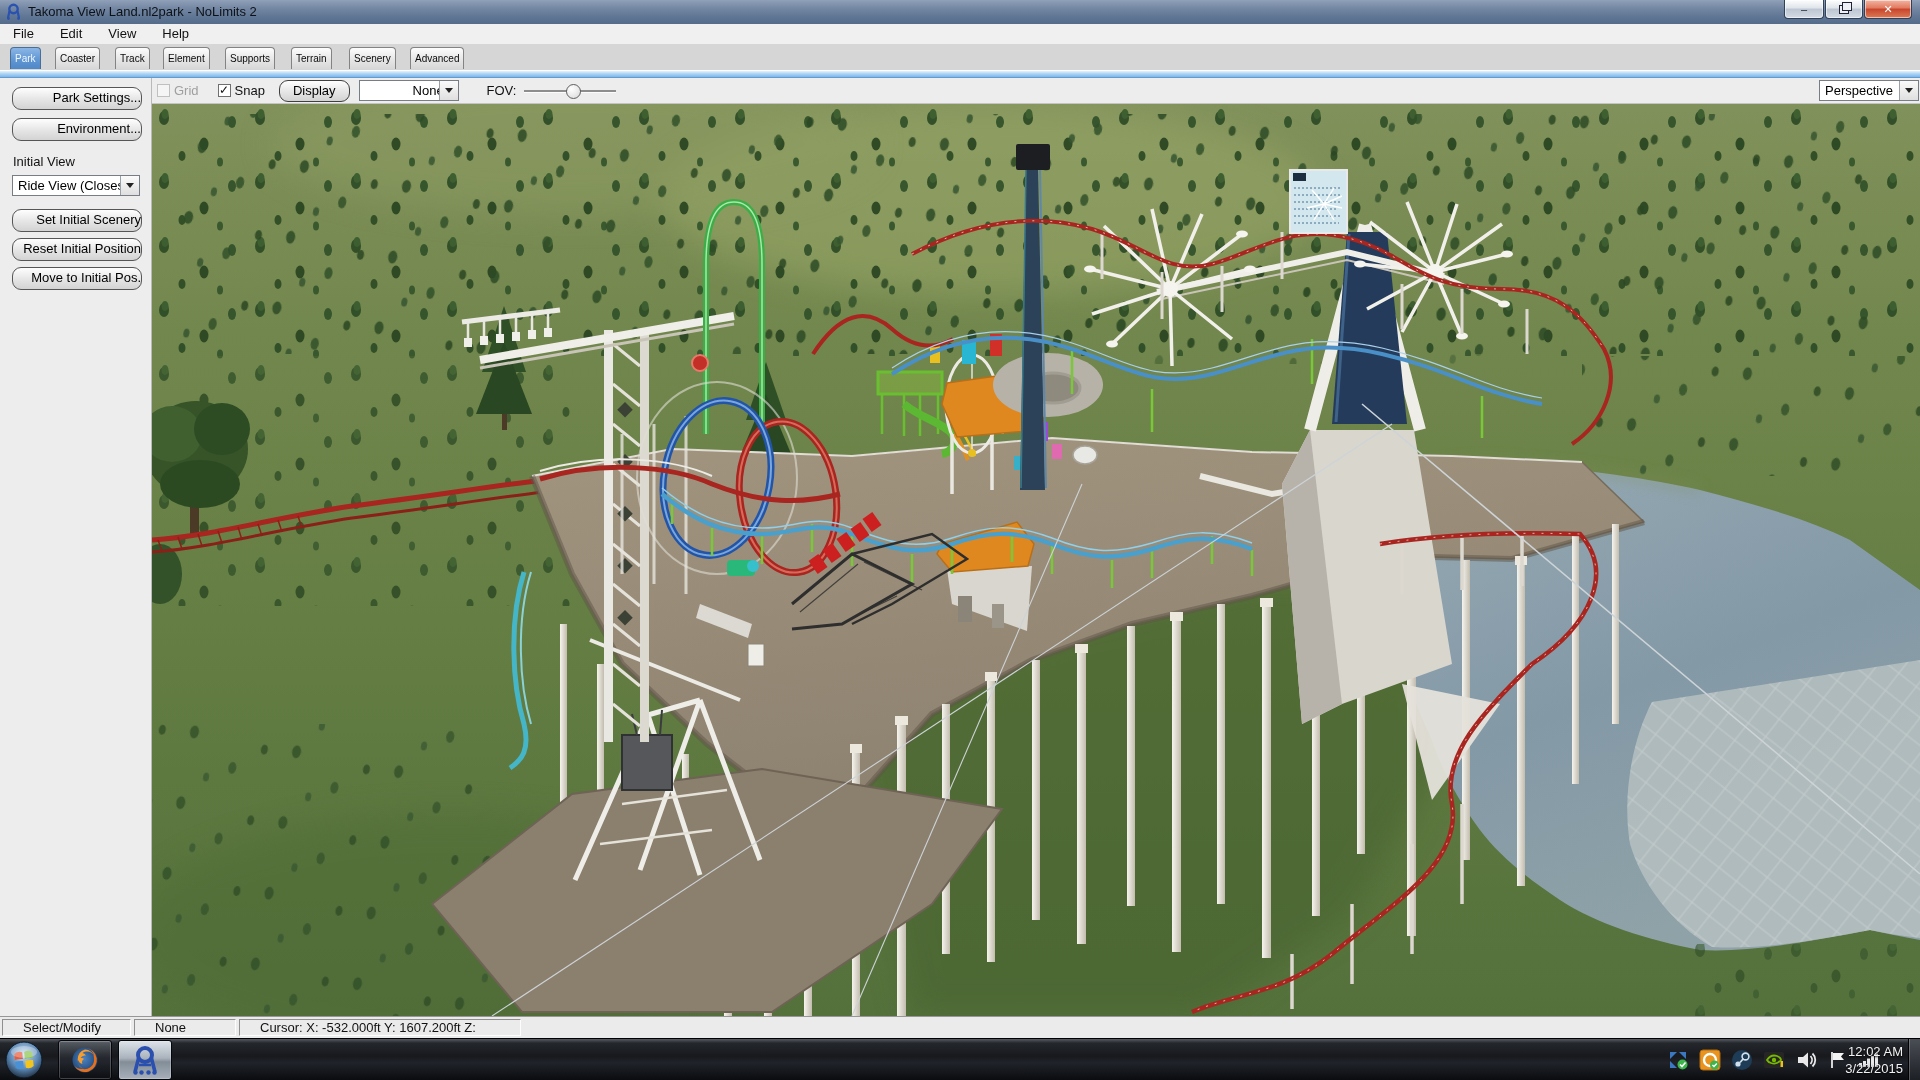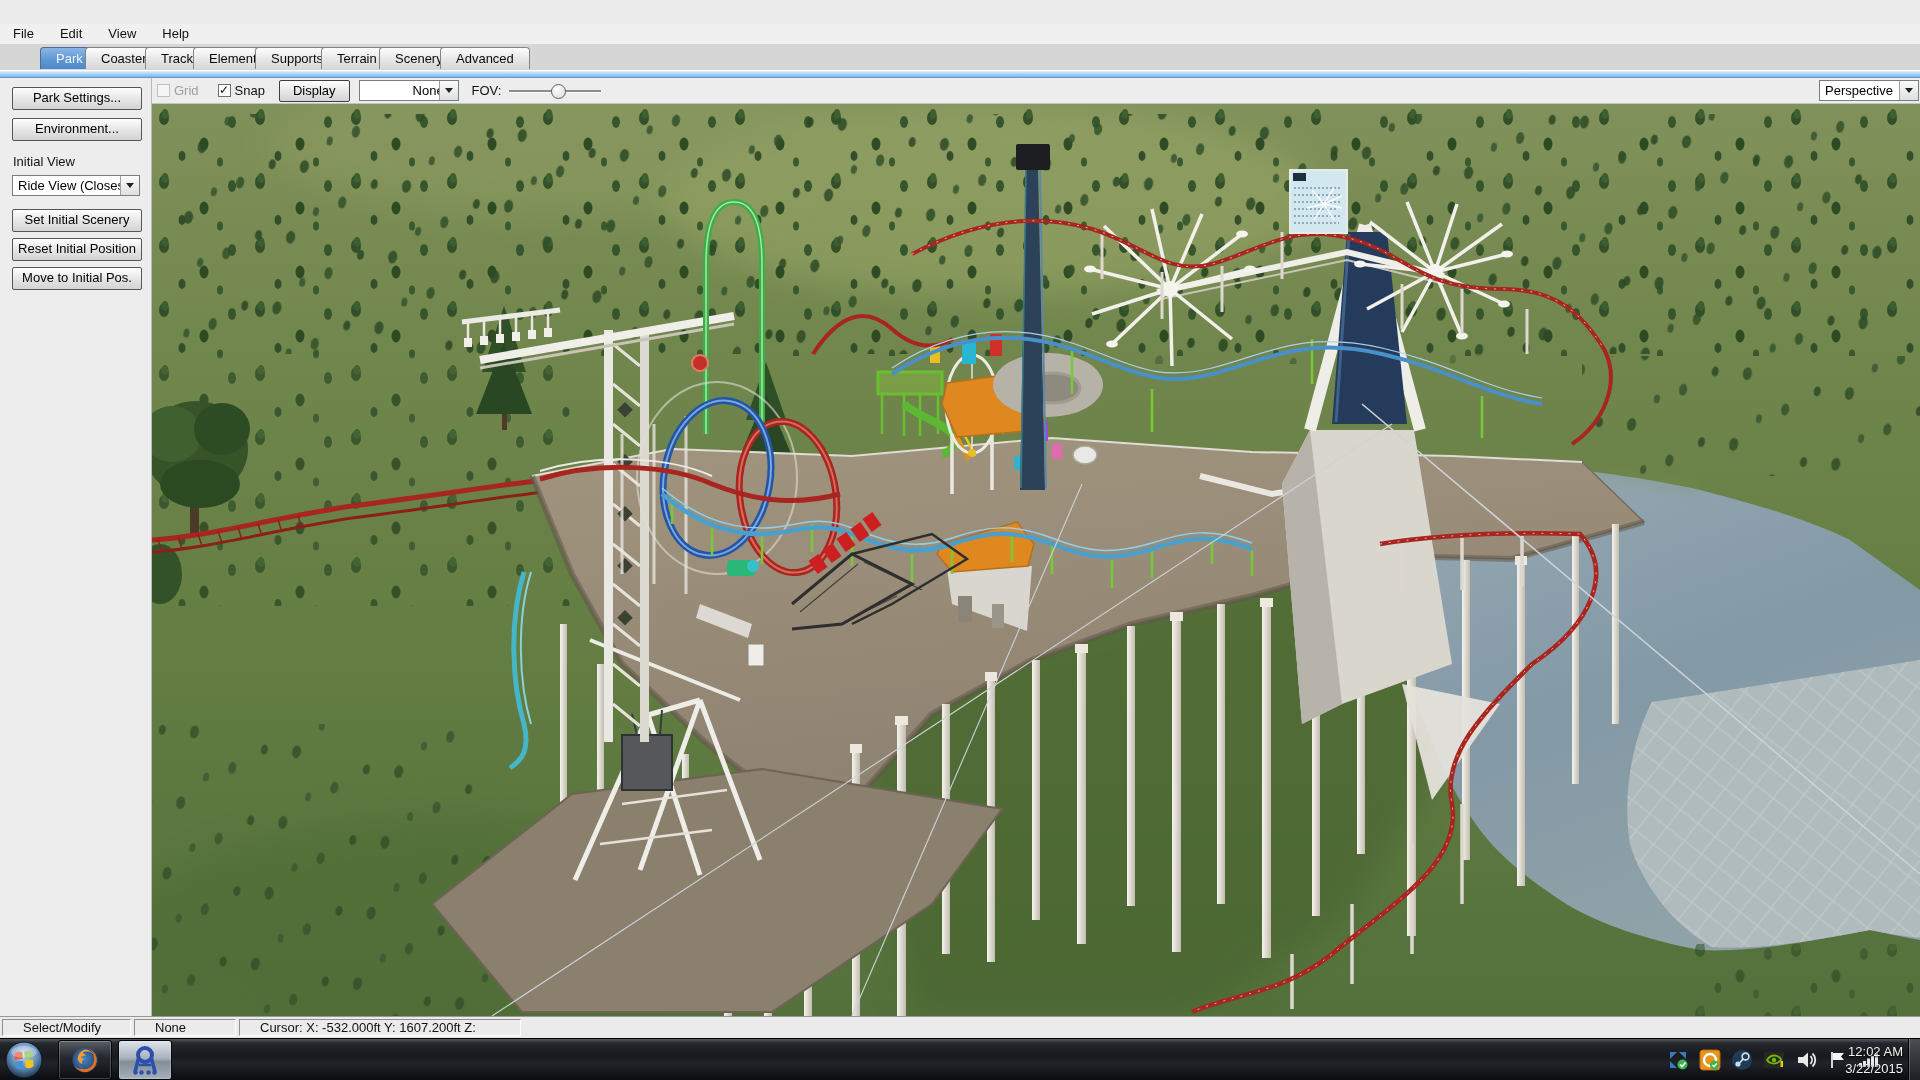--- a/index.html
+++ b/index.html
@@ -21,48 +21,48 @@
     background:linear-gradient(180deg,#f5b3a0 0%,#e07a5f 45%,#c7452c 50%,#dc7a55 100%);}
   .res-glyph{width:8px;height:7px;border:1px solid #223;position:relative;background:#eef2f6;}
   .res-glyph::before{content:"";position:absolute;left:2px;top:-4px;width:8px;height:7px;
     border:1px solid #223;background:#eef2f6;}
   
   #menubar{position:absolute;left:0;top:24px;width:1920px;height:20px;background:#f0f0f0;
     display:flex;align-items:center;border-bottom:1px solid #e2e2e2;}
   .menu-item{padding:0 13px;font-size:13px;color:#111;line-height:20px;}
   
   #tabbar{position:absolute;left:0;top:44px;width:1920px;height:26px;background:#d6d6d6;}
-  .tab{position:absolute;top:3px;height:21px;line-height:21px;padding:0 15px;font-size:13px;
+  .tab{position:absolute;top:3px;height:21px;line-height:21px;padding:0 4px;font-size:10px;
     border:1px solid #838383;border-bottom:none;border-radius:4px 4px 0 0;color:#0a0a0a;
-    background:linear-gradient(180deg,#fdfdfd,#e6e6e6 55%,#d7d7d7);margin-left:30px;}
+    background:linear-gradient(180deg,#fdfdfd,#e6e6e6 55%,#d7d7d7);}
   .tab.active{color:#eef6ff;background:linear-gradient(180deg,#8ab6e6,#5e95d2 60%,#4f88c8);
     border-color:#4a6f96;}
   
   #bluestrip{position:absolute;left:0;top:70px;width:1920px;height:8px;
     background:linear-gradient(180deg,#e4f2fc 0%,#aed5f4 45%,#7cb6ec 100%);
     border-top:1px solid #fdfdfd;border-bottom:1px solid #639bce;box-sizing:border-box;}
   
   #toolbar{position:absolute;left:152px;top:78px;width:1768px;height:26px;background:#ededed;
     display:flex;align-items:center;border-bottom:1px solid #c4c4c4;box-sizing:border-box;}
   .cb{width:13px;height:13px;background:#fff;border:1px solid #6f6f6f;display:inline-block;
     box-sizing:border-box;text-align:center;line-height:11px;font-size:12px;color:#111;}
   .cb.disabled{border-color:#c0c0c0;background:#f5f5f5;}
   .lbl{font-size:13px;color:#111;margin:0 4px;}
   .lbl.disabled{color:#9f9f9f;}
-  .btn{border:1px solid #565656;border-radius:2px;font-size:13px;color:#000;text-align:center;
+  .btn{border:1px solid #565656;border-radius:9px;font-size:13px;color:#000;text-align:right;
     background:linear-gradient(180deg,#fefefe,#e7e7e7 50%,#d3d3d3);}
   #display-btn{height:20px;line-height:20px;padding:0 13px;margin-left:10px;}
   .combo{height:21px;background:#fff;border:1px solid #767d84;display:flex;box-sizing:border-box;}
   .combo .val{flex:1;font-size:13px;line-height:19px;padding-left:5px;overflow:hidden;white-space:nowrap;}
   .combo .dd{width:18px;border-left:1px solid #9aa0a6;display:flex;align-items:center;justify-content:center;
     background:linear-gradient(180deg,#fbfbfb,#dfdfdf);}
   .tri{width:0;height:0;border-left:4px solid transparent;border-right:4px solid transparent;
     border-top:5px solid #222;}
   #display-mode{width:100px;margin-left:9px;padding-left:48px;}
-  #fov-lbl{margin-left:13px;}
+  #fov-lbl{margin-left:28px;}
   #fov-slider{position:relative;width:92px;height:14px;margin-left:4px;}
   #fov-slider .track{position:absolute;left:0;right:0;top:6px;height:2px;background:#8d8d8d;
     border-bottom:1px solid #fcfcfc;}
   #fov-slider .knob{position:absolute;left:42px;top:0;width:13px;height:13px;border-radius:50%;
     border:1px solid #5e5e5e;background:radial-gradient(circle at 35% 30%,#ffffff,#d8d8d8);}
   #view-mode{width:100px;margin-left:auto;margin-right:1px;}
   
   #sidebar{position:absolute;left:0;top:78px;width:152px;height:938px;background:#ededed;
     border-right:1px solid #b9b9b9;box-sizing:border-box;}
   .side-btn{position:absolute;left:12px;width:128px;height:21px;line-height:20px;}
@@ -96,20 +96,40 @@
   #show-desktop{position:absolute;right:0;top:0;width:11px;height:42px;
     background:linear-gradient(180deg,#4a4e55,#222particular 100%);
     background:linear-gradient(180deg,#4a4e55,#1b1e23);border-left:1px solid #000;
     box-shadow:inset 1px 0 0 rgba(255,255,255,.25);}
 </style>
 </head>
 <body>
 
 <div id="screen">
 
+  <div id="titlebar">
+    <svg class="appicon" viewBox="0 0 17 17">
+      <circle cx="8.5" cy="6" r="4.2" fill="none" stroke="#2a52b0" stroke-width="2.4"></circle>
+      <path d="M4.5 8 L3 15 M12.5 8 L14 15" stroke="#2a52b0" stroke-width="2.2" fill="none"></path>
+      <circle cx="3.4" cy="15.5" r="1.4" fill="#2a52b0"></circle>
+        <circle cx="13.6" cy="15.5" r="1.4" fill="#2a52b0"></circle>
+    </svg>
+    <span class="title">Takoma View Land.nl2park - NoLimits 2</span>
+    <div class="winbtns">
+      <div class="wbtn min">
+          <span>–</span>
+        </div>
+      <div class="wbtn res">
+          <span class="res-glyph"></span>
+        </div>
+      <div class="wbtn close">
+          <span>✕</span>
+        </div>
+    </div>
+  </div>
 
   <div id="menubar">
     <span class="menu-item">File</span>
     <span class="menu-item">Edit</span>
     <span class="menu-item">View</span>
     <span class="menu-item">Help</span>
   </div>
 
   <div id="tabbar">
     <span class="tab active" style="left:10px">Park</span>

